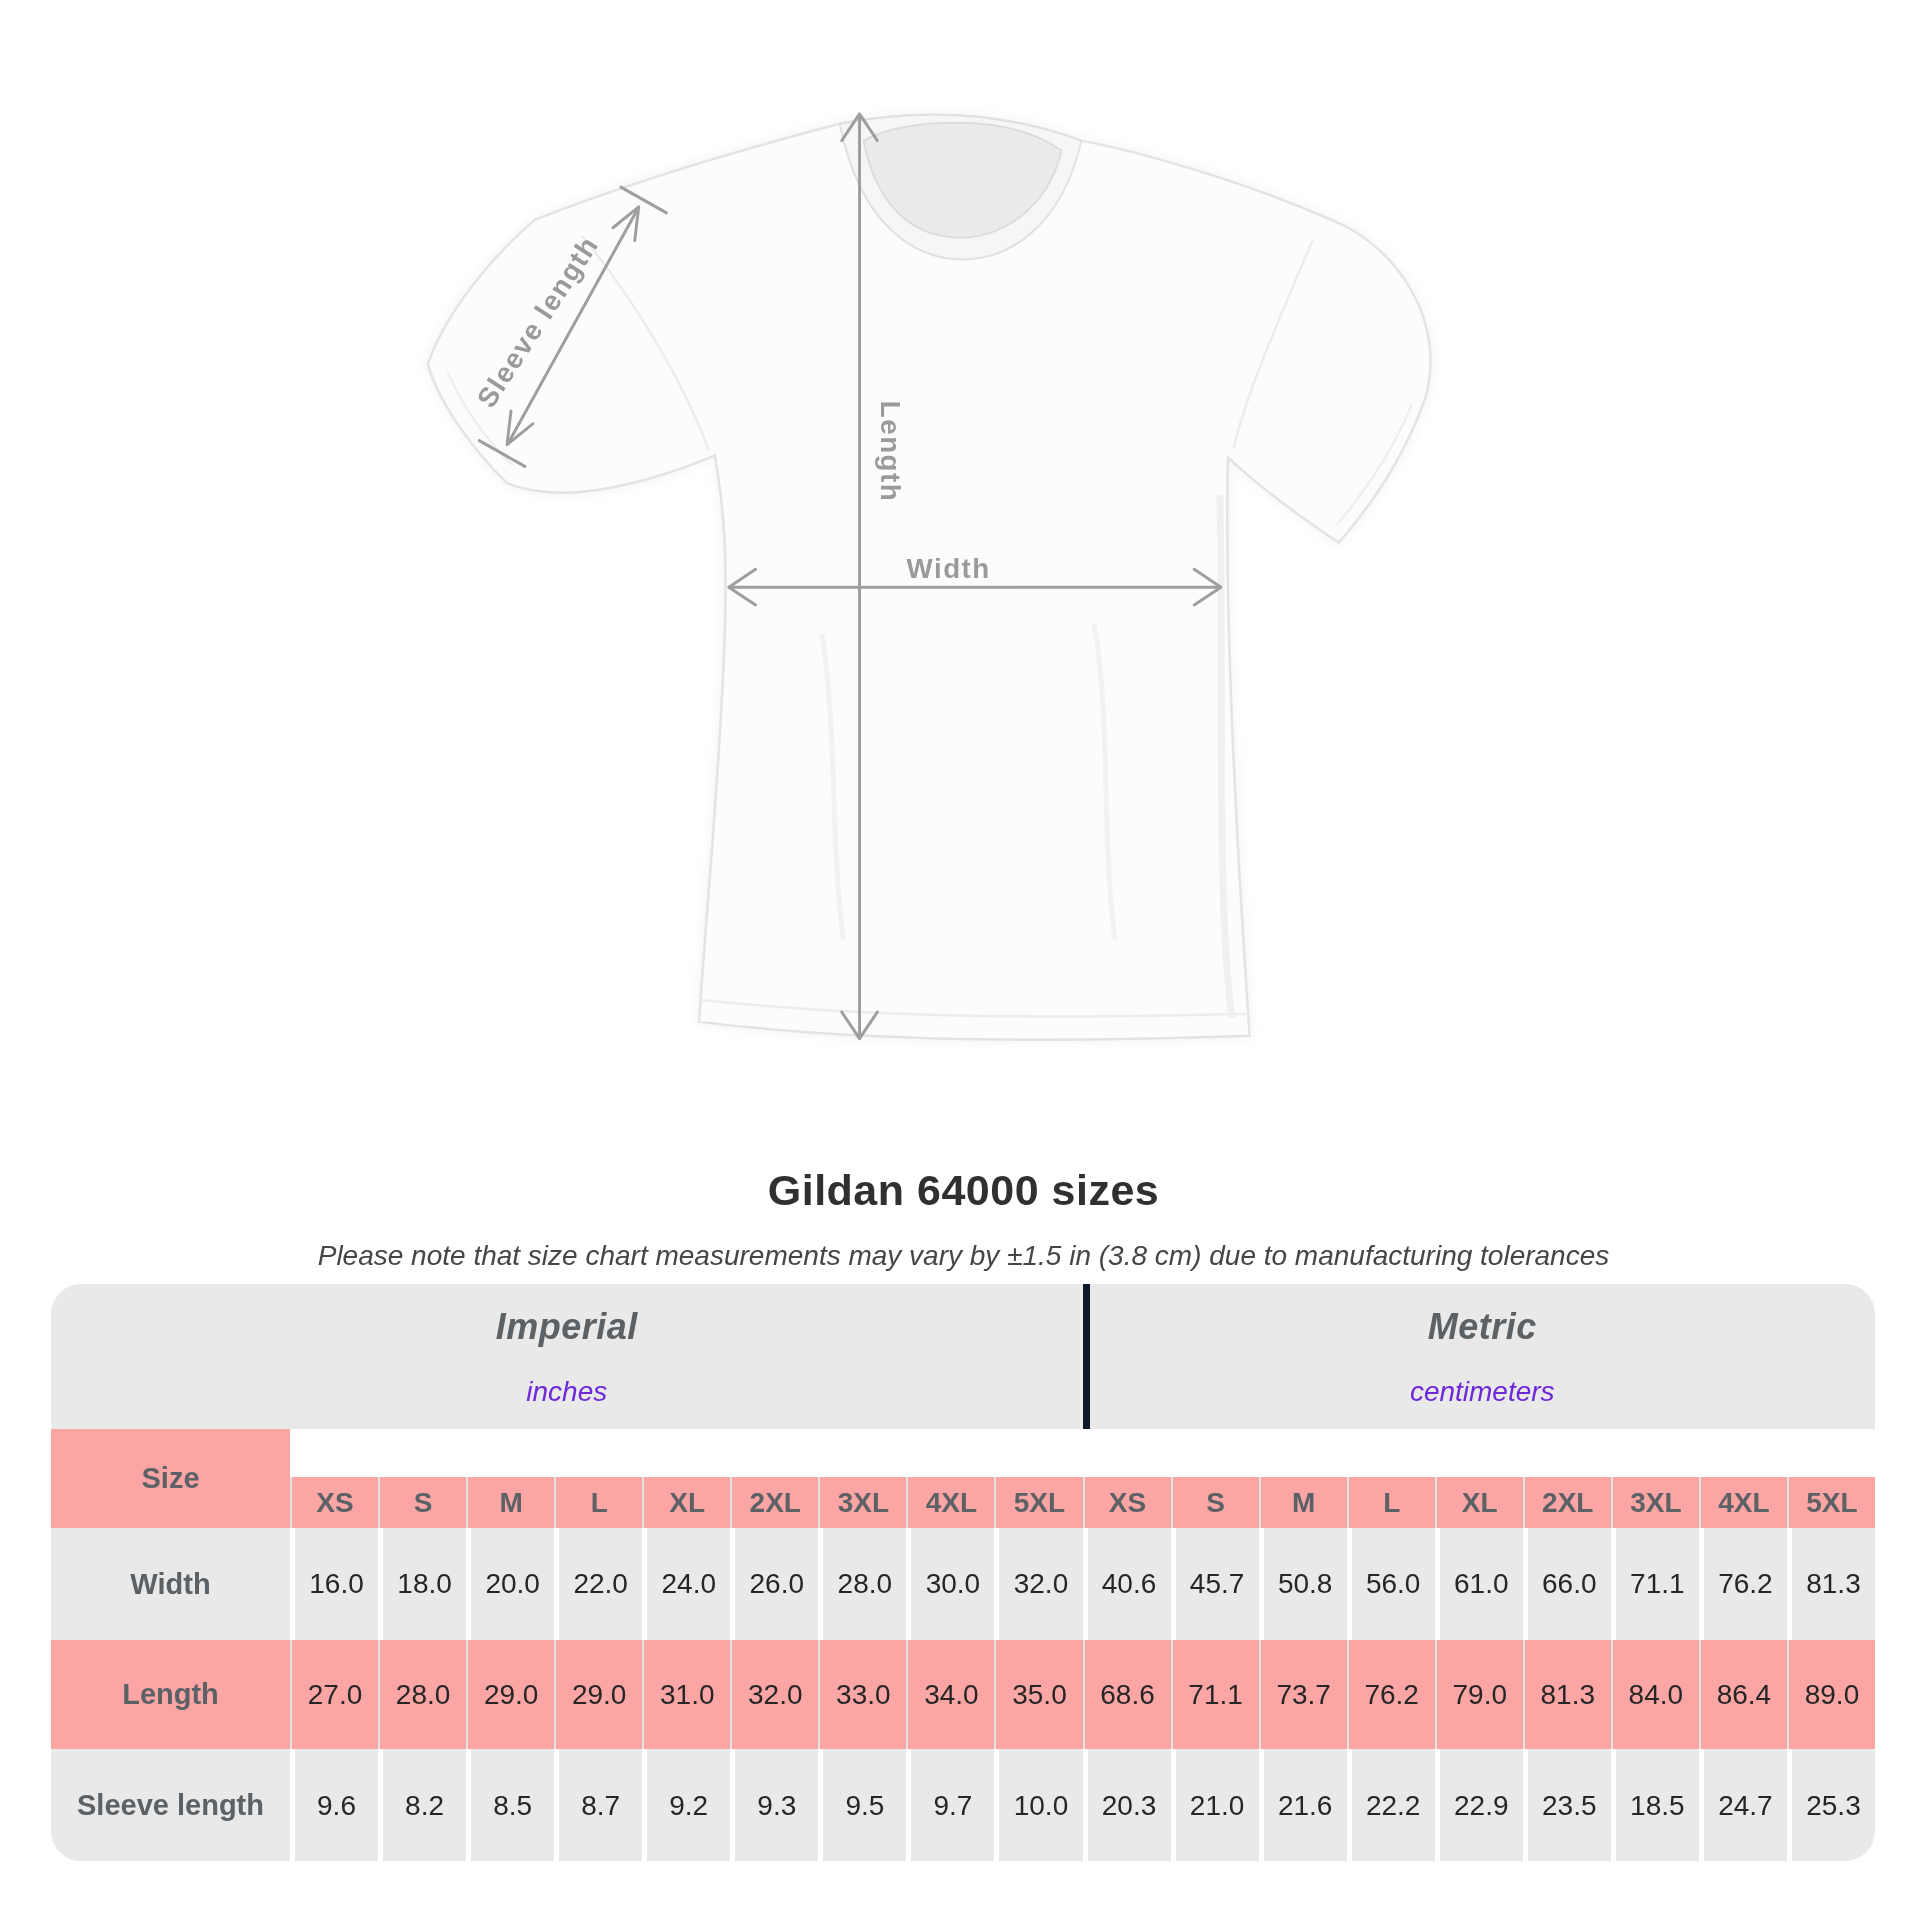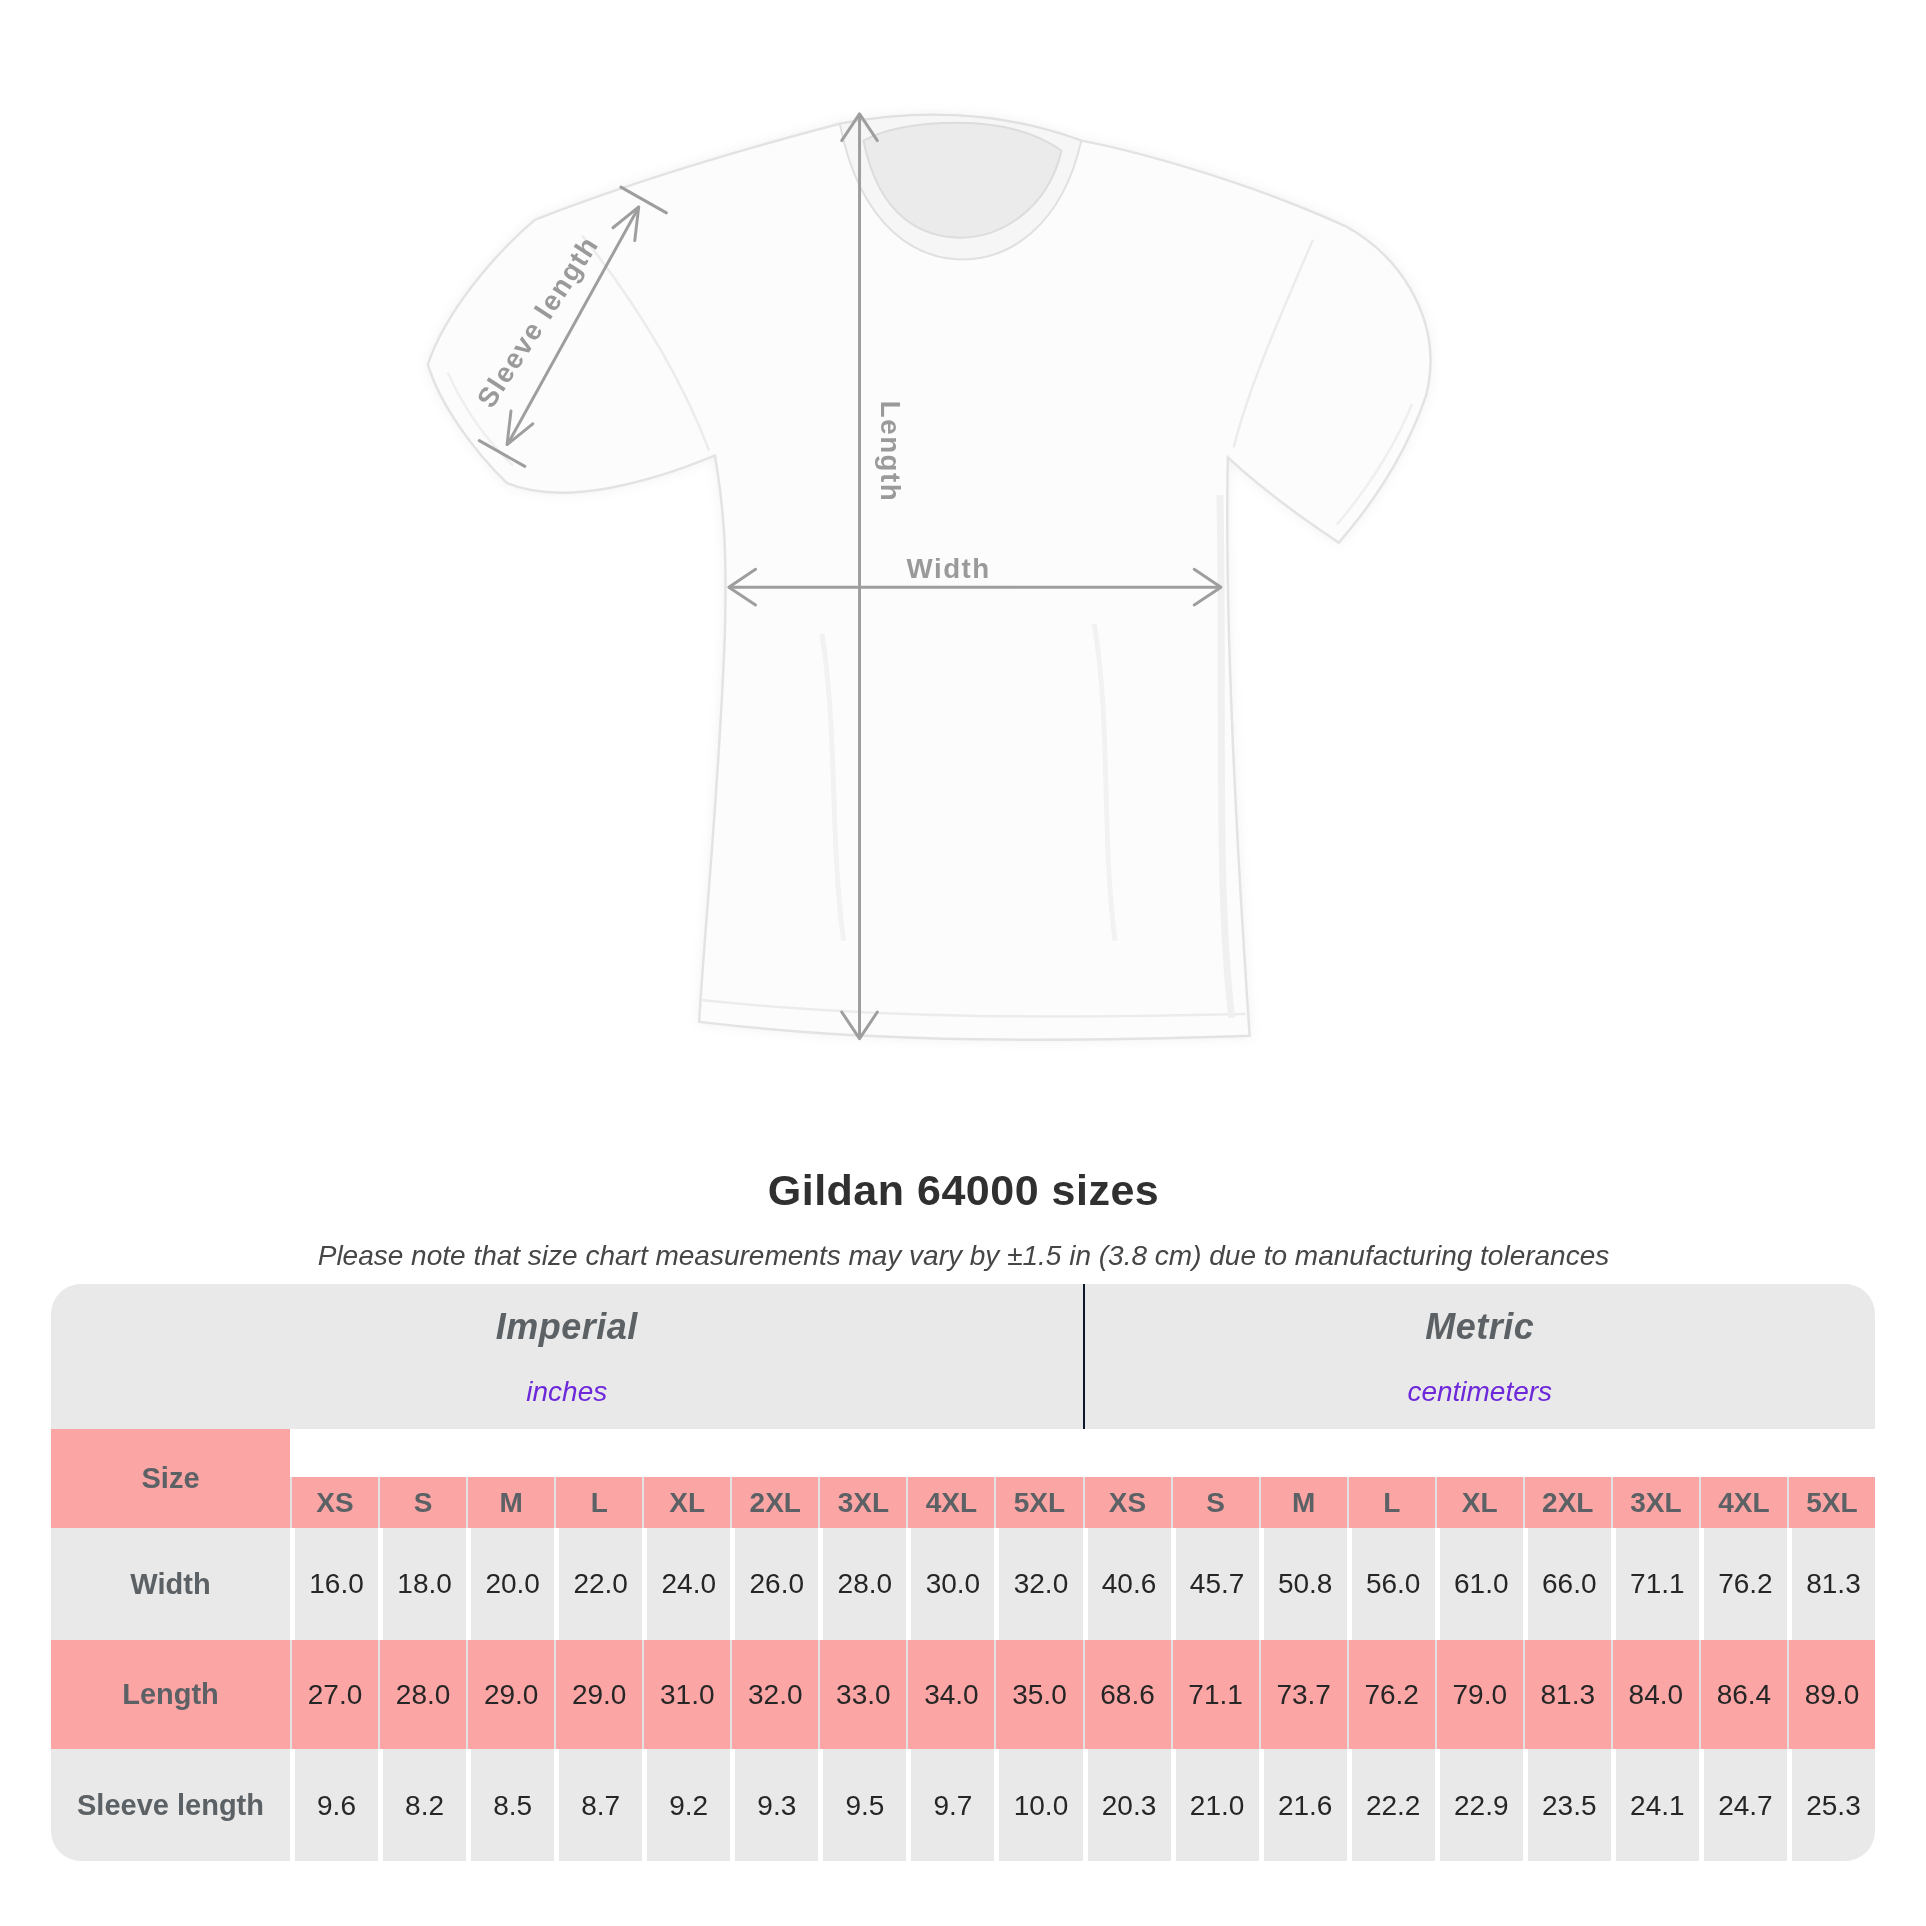--- a/index.html
+++ b/index.html
@@ -19,21 +19,21 @@
     text-align:center;font-size:28px;font-style:italic;color:#464646;}
 
   
   .size-table{position:absolute;left:51px;top:1284px;width:1824px;height:577px;
     display:grid;grid-template-columns:239px repeat(18,1fr);
     grid-template-rows:145px 99px 112px 109px 113px;
     border-radius:30px;overflow:hidden;}
   .gh{grid-row:1;background:#e9e9e9;display:flex;flex-direction:column;
       align-items:center;justify-content:center;gap:28px;}
   .gh-left{grid-column:1 / 11;}
-  .gh-right{grid-column:11 / 20;border-left:2px solid #0f172a;}
+  .gh-right{grid-column:11 / 20;border-left:7px solid #0f172a;}
   .gtitle{font-size:36px;font-weight:bold;font-style:italic;color:#5c6165;letter-spacing:0.5px;}
   .gunit{font-size:28px;font-style:italic;color:#6d28d9;}
   .c{display:flex;align-items:center;justify-content:center;}
   .wc{background:#fca5a5;border-left:2px solid #e2e2e2;}
   .gc{background:#e9e9e9;border-left:5px solid #ffffff;}
   .first{border-left:none;}
   .lab{font-weight:bold;color:#5c6165;font-size:29px;}
   .sz{font-weight:bold;color:#5c6165;font-size:28px;margin-top:48px;}
   .val{color:#262626;font-size:28px;}
 </style>
@@ -193,19 +193,19 @@
     <div class="c gc val">9.3</div>
     <div class="c gc val">9.5</div>
     <div class="c gc val">9.7</div>
     <div class="c gc val">10.0</div>
     <div class="c gc val">20.3</div>
     <div class="c gc val">21.0</div>
     <div class="c gc val">21.6</div>
     <div class="c gc val">22.2</div>
     <div class="c gc val">22.9</div>
     <div class="c gc val">23.5</div>
-    <div class="c gc val">24.1</div>
+    <div class="c gc val">18.5</div>
     <div class="c gc val">24.7</div>
     <div class="c gc val">25.3</div>
 
   </div>
 </div>
 
 
 </body></html>

